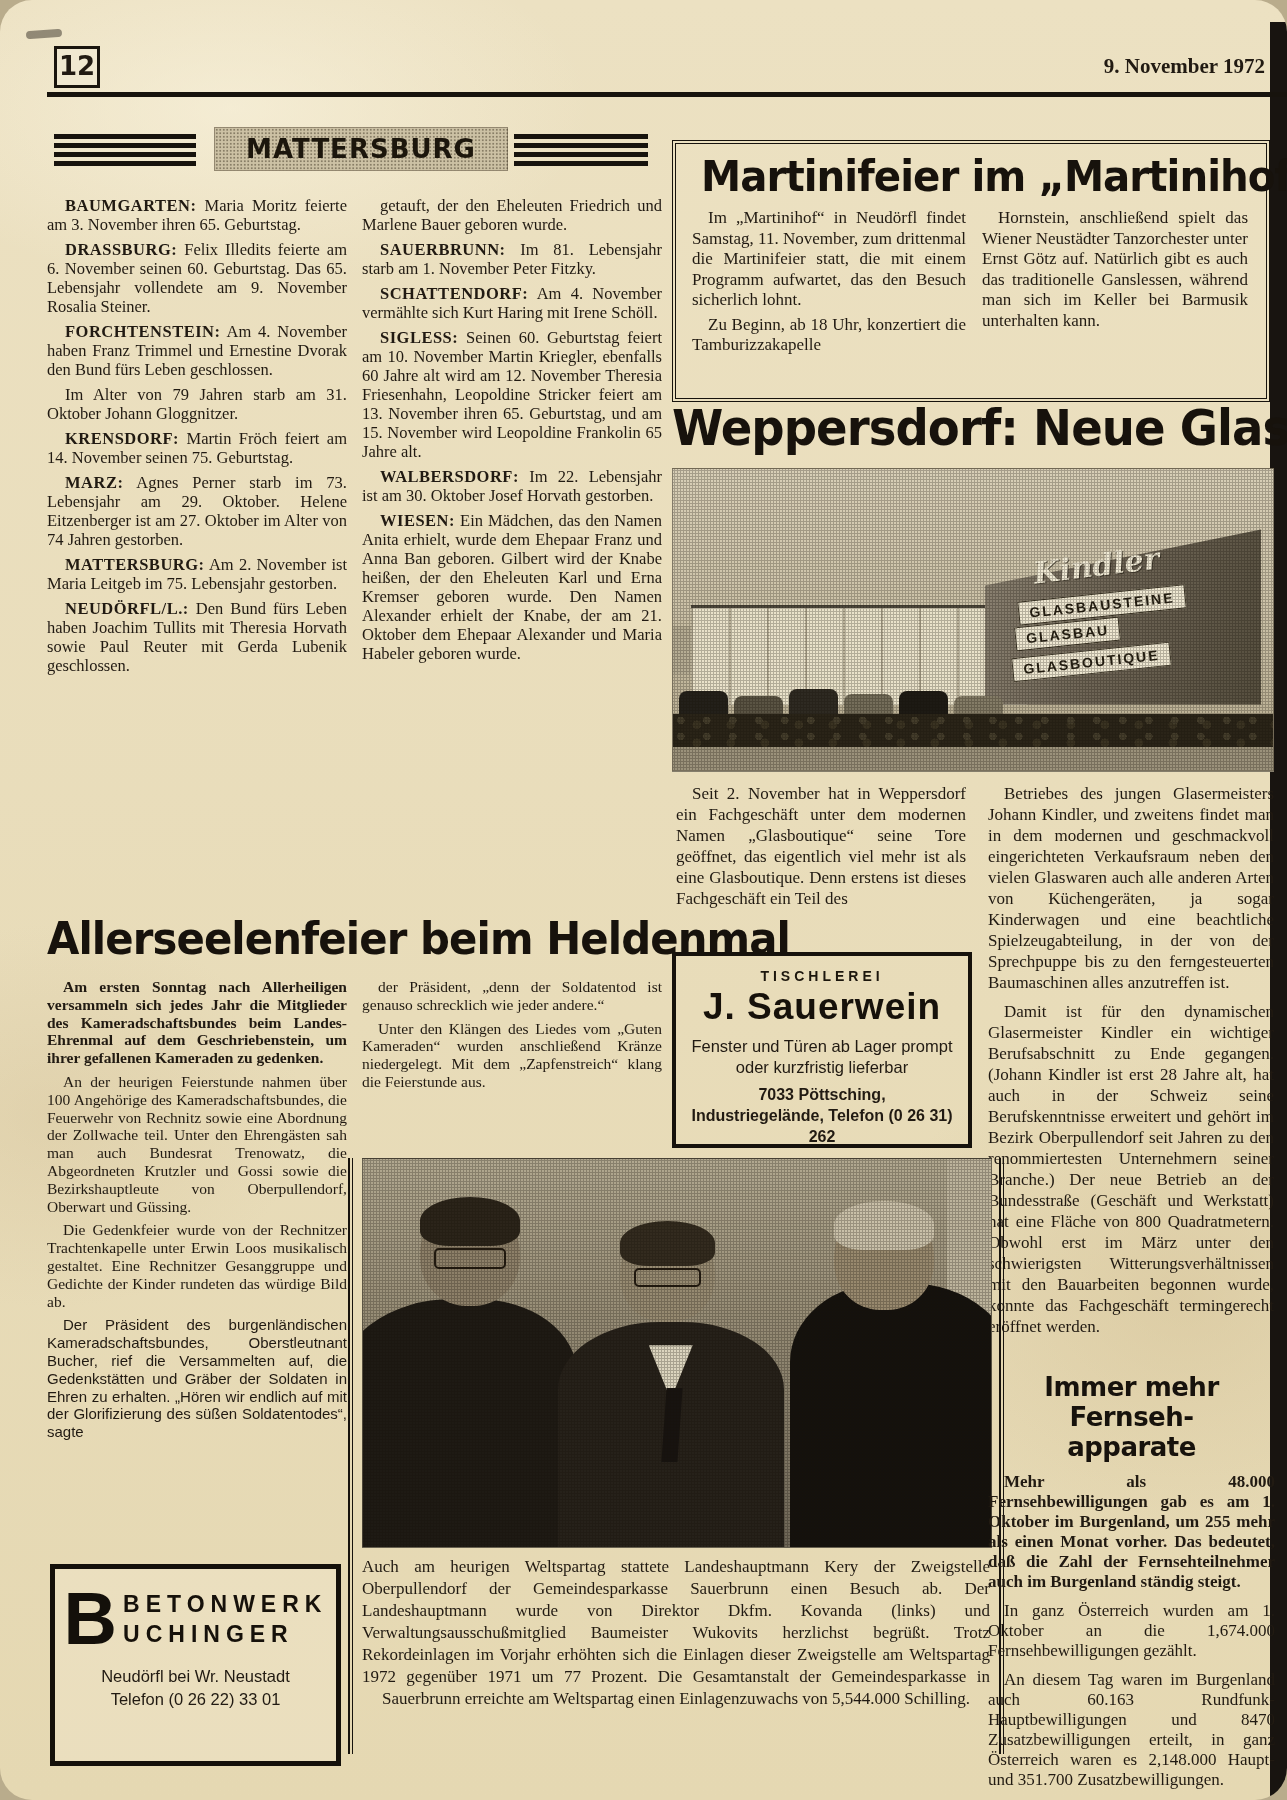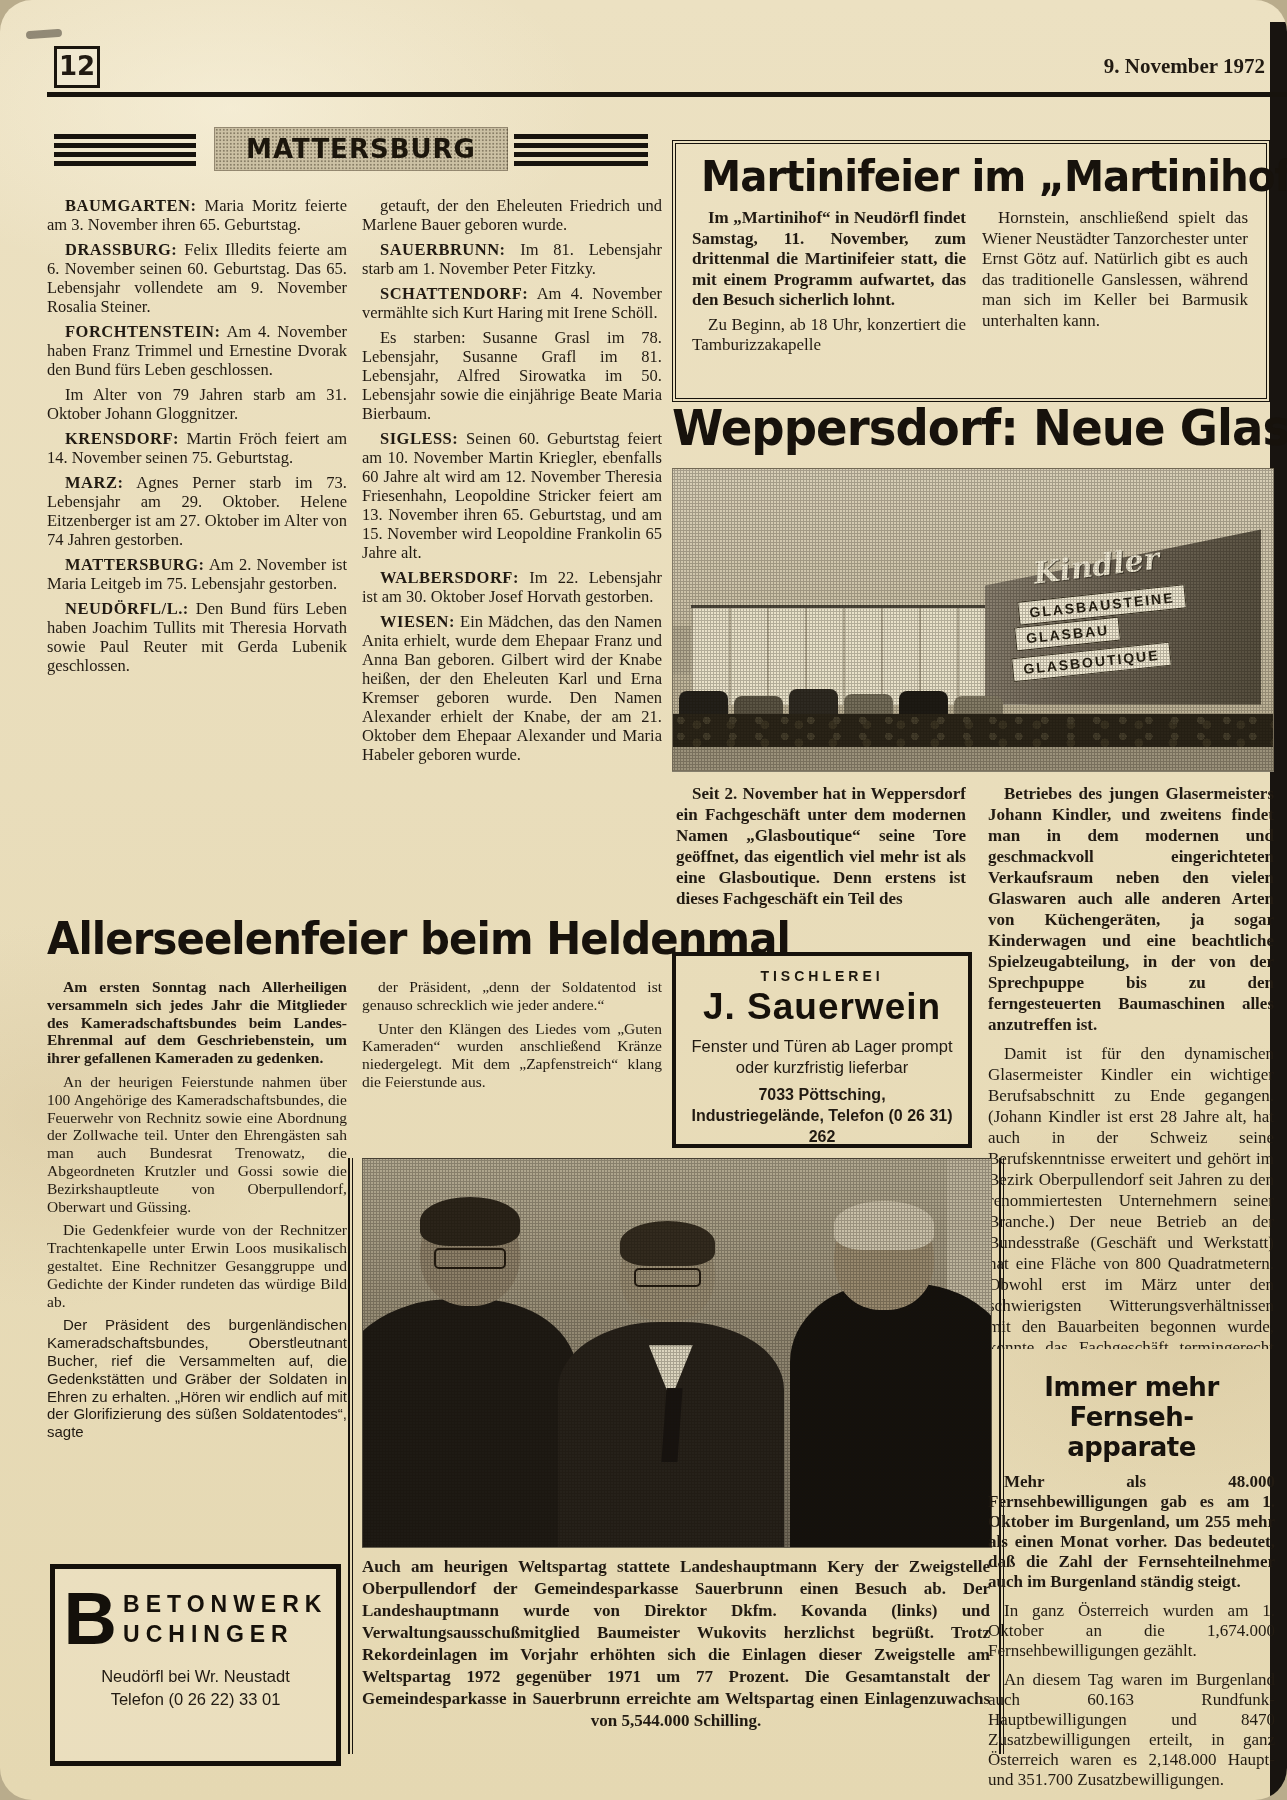--- a/index.html
+++ b/index.html
@@ -45,21 +45,21 @@
   .ascol p.sans{font-family:"Liberation Sans",sans-serif;font-size:15px;}
   #as-col1{left:47px;top:978px;height:580px;overflow:hidden;}
   #as-col2{left:362px;top:978px;height:172px;overflow:hidden;}
   
   #martini-box{left:672px;top:140px;width:590px;height:254px;border:4px double #17130d;}
   #martini-headline{left:14px;top:8px;width:554px;font-size:42px;text-align:center;transform:scaleX(.96);transform-origin:50% 50%;}
   .mcol{top:64px;text-align:justify;}
   .mcol p{font-size:17px;line-height:20.5px;margin:0 0 4px;text-indent:16px;}
   #martini-col1{left:16px;width:274px;}
   #martini-col2{left:306px;width:266px;}
-  .boldpara{font-weight:bold;}
+  .boldpara{font-weight:normal;}
   
   #wepp-headline{left:672px;top:400px;font-size:49px;transform:scaleX(.95);transform-origin:0 50%;}
   #photo-building{left:672px;top:468px;width:600px;height:302px;border:1px solid rgba(30,25,15,.45);overflow:hidden;
     background:linear-gradient(180deg,#d8cfb7 0%,#ccc2a8 45%,#b4a98d 100%);}
   .halftone{position:absolute;left:0;top:0;right:0;bottom:0;
     background-image:radial-gradient(rgba(22,16,8,.26) 1px, transparent 1.4px);background-size:3px 3px;}
   #bldg-hall{left:3%;top:45%;width:56%;height:32%;background:#eae2ca;border-top:3px solid #4c463a;
     background-image:repeating-linear-gradient(90deg, rgba(95,85,62,.35) 0 2px, transparent 2px 38px);}
   #bldg-shed{left:0;top:52%;width:8%;height:16%;background:#b6ad94;}
   #bldg-gable{left:52%;top:20%;width:46%;height:58%;
@@ -104,21 +104,21 @@
   #man2-head{left:41%;top:17%;width:15%;height:25%;background:#968a71;}
   #man3-head{right:9%;top:12%;width:16%;height:27%;background:#98896e;}
   .hair{position:absolute;left:0;right:0;top:-4%;height:46%;border-radius:50% 50% 30% 30%;}
   #man1-hair{background:#2b241a;}
   #man2-hair{background:#332b1f;}
   #man3-hair{background:#c9c0a9;}
   .glasses{position:absolute;left:14%;right:14%;top:44%;height:16%;border:2.5px solid #221a10;border-radius:5px;}
   #man2-shirt{position:absolute;left:45.5%;bottom:38%;width:7%;height:14%;background:#dcd5bf;clip-path:polygon(50% 100%, 0 0, 100% 0);}
   #man2-tie{position:absolute;left:48%;bottom:22%;width:2.6%;height:19%;background:#171310;transform:skewX(-4deg);}
   
-  #caption{left:362px;top:1556px;width:628px;font-weight:bold;font-size:17px;line-height:22px;
+  #caption{left:362px;top:1556px;width:628px;font-weight:normal;font-size:17px;line-height:22px;
     text-align:justify;text-align-last:center;}
   
   #betonwerk{left:50px;top:1564px;width:281px;height:192px;border:5px solid #14100a;background:rgba(243,235,213,.35);
     font-family:"Liberation Sans",sans-serif;text-align:center;}
   #bw-row{display:flex;align-items:center;justify-content:center;margin-top:18px;}
   #bw-initial{font-size:74px;font-weight:bold;line-height:64px;color:#14100a;margin-right:6px;}
   #bw-names{text-align:left;}
   .bw-name{font-size:23px;font-weight:bold;letter-spacing:6px;line-height:30px;color:#16110a;}
   #bw-address{font-size:16.5px;margin-top:16px;}
   #bw-phone{font-size:16.5px;margin-top:4px;}
@@ -152,21 +152,20 @@
     <p><b>KRENSDORF:</b> <span>Martin Fröch feiert am 14. November seinen 75. Geburtstag.</span></p>
     <p><b>MARZ:</b> <span>Agnes Perner starb im 73. Lebensjahr am 29. Oktober. Helene Eitzenberger ist am 27. Oktober im Alter von 74 Jahren gestorben.</span></p>
     <p><b>MATTERSBURG:</b> <span>Am 2. November ist Maria Leitgeb im 75. Lebensjahr gestorben.</span></p>
     <p><b>NEUDÖRFL/L.:</b> <span>Den Bund fürs Leben haben Joachim Tullits mit Theresia Horvath sowie Paul Reuter mit Gerda Lubenik geschlossen.</span></p>
   </div>
 
   <div class="abs newscol" id="mb-col2">
     <p><span>getauft, der den Eheleuten Friedrich und Marlene Bauer geboren wurde.</span></p>
     <p><b>SAUERBRUNN:</b> <span>Im 81. Lebensjahr starb am 1. November Peter Fitzky.</span></p>
     <p><b>SCHATTENDORF:</b> <span>Am 4. November vermählte sich Kurt Haring mit Irene Schöll.</span></p>
-    <p><span>Es starben: Susanne Grasl im 78. Lebensjahr, Susanne Grafl im 81. Lebensjahr, Alfred Sirowatka im 50. Lebensjahr sowie die einjährige Beate Maria Bierbaum.</span></p>
     <p><b>SIGLESS:</b> <span>Seinen 60. Geburtstag feiert am 10. November Martin Kriegler, ebenfalls 60 Jahre alt wird am 12. November Theresia Friesenhahn, Leopoldine Stricker feiert am 13. November ihren 65. Geburtstag, und am 15. November wird Leopoldine Frankolin 65 Jahre alt.</span></p>
     <p><b>WALBERSDORF:</b> <span>Im 22. Lebensjahr ist am 30. Oktober Josef Horvath gestorben.</span></p>
     <p><b>WIESEN:</b> <span>Ein Mädchen, das den Namen Anita erhielt, wurde dem Ehepaar Franz und Anna Ban geboren. Gilbert wird der Knabe heißen, der den Eheleuten Karl und Erna Kremser geboren wurde. Den Namen Alexander erhielt der Knabe, der am 21. Oktober dem Ehepaar Alexander und Maria Habeler geboren wurde.</span></p>
   </div>
 
   <div class="abs" id="martini-box">
     <div class="abs display" id="martini-headline">Martinifeier im „Martinihof“</div>
     <div class="abs mcol" id="martini-col1">
       <p class="boldpara">Im „Martinihof“ in Neudörfl findet Samstag, 11. November, zum drittenmal die Martinifeier statt, die mit einem Programm aufwartet, das den Besuch sicherlich lohnt.</p>
       <p>Zu Beginn, ab 18 Uhr, konzertiert die Tamburizzakapelle</p>

